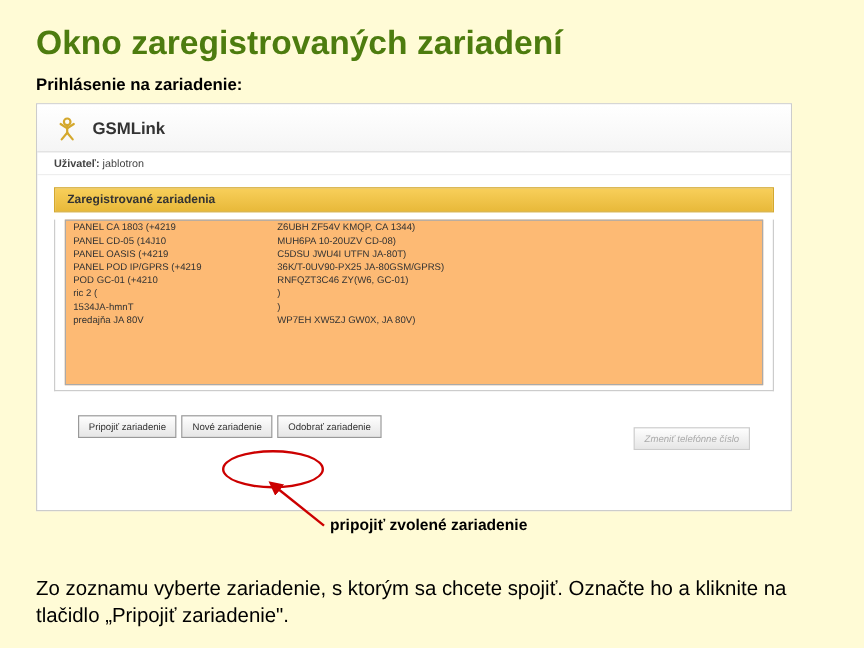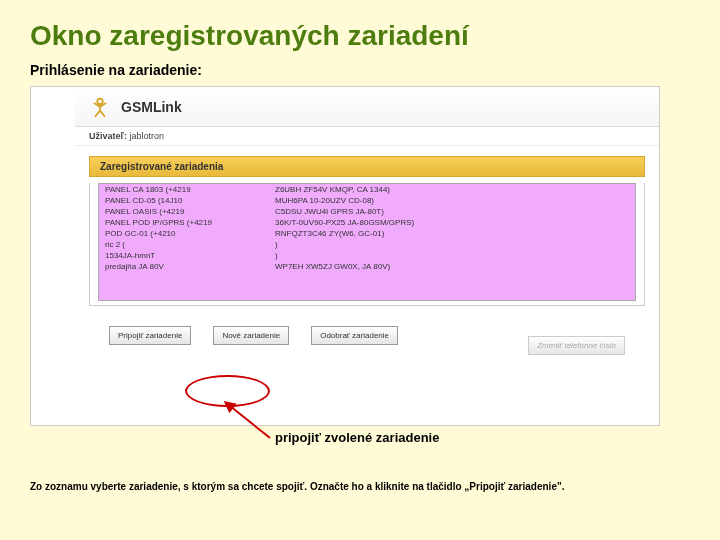--- a/index.html
+++ b/index.html
@@ -23,21 +23,20 @@
     color: #000;
     margin-bottom: 8px;
   }
   .app-window {
     background: #fff;
     border: 1px solid #ccc;
     width: 630px;
     height: 340px;
     position: relative;
     font-size: 9px;
-    padding-left: 44px;
   }
   .app-header {
     background: linear-gradient(#fff, #f5f5f5);
     height: 40px;
     border-bottom: 1px solid #ddd;
     display: flex;
     align-items: center;
     padding: 0 14px;
     gap: 10px;
   }
@@ -71,38 +70,38 @@
     border: 1px solid #d4a82d;
   }
   .list-area {
     border: 1px solid #ccc;
     border-top: none;
     background: #fff;
     padding: 0 8px 4px 8px;
   }
   .device-list {
     border: 1px solid #aaa;
-    background: #f0abfc;
+    background: #fdba74;
     margin-top: 6px;
-    height: 118px;
+    height: 138px;
     overflow: hidden;
   }
   .device-row {
     display: flex;
     font-size: 8px;
     padding: 1px 6px;
     color: #333;
     filter: blur(0.5px);
     white-space: nowrap;
   }
   .device-row .c1 { width: 170px; }
   .device-row .c2 { flex: 1; }
   .button-row {
     display: flex;
-    gap: 22px;
+    gap: 4px;
     padding: 10px 20px;
     align-items: center;
   }
   .btn {
     border: 1px solid #999;
     background: linear-gradient(#fefefe, #e6e6e6);
     color: #333;
     font-size: 8px;
     padding: 4px 8px;
     filter: blur(0.4px);
@@ -143,22 +142,22 @@
     top: 430px;
     font-size: 13px;
     font-weight: bold;
     color: #000;
   }
   .footer-text {
     position: absolute;
     left: 30px;
     top: 480px;
     width: 660px;
-    font-size: 10px;
-    font-weight: bold;
+    font-size: 17px;
+    font-weight: normal;
     line-height: 1.3;
   }
 </style>
 </head>
 <body>
 
 <div class="title">Okno zaregistrovaných zariadení</div>
 <div class="subtitle">Prihlásenie na zariadenie:</div>
 
 <div class="app-window">
@@ -188,21 +187,21 @@
           <div class="device-row">
             <span class="c1">PANEL CA 1803 (+4219</span>
             <span class="c2">Z6UBH ZF54V KMQP, CA 1344)</span>
           </div>
           <div class="device-row">
             <span class="c1">PANEL CD-05 (14J10</span>
             <span class="c2">MUH6PA 10-20UZV CD-08)</span>
           </div>
           <div class="device-row">
             <span class="c1">PANEL OASIS (+4219</span>
-            <span class="c2">C5DSU JWU4I GPRS JA-80T)</span>
+            <span class="c2">C5DSU JWU4I UTFN JA-80T)</span>
           </div>
           <div class="device-row">
             <span class="c1">PANEL POD IP/GPRS (+4219</span>
             <span class="c2">36K/T-0UV90-PX25 JA-80GSM/GPRS)</span>
           </div>
           <div class="device-row">
             <span class="c1">POD GC-01 (+4210</span>
             <span class="c2">RNFQZT3C46 ZY(W6, GC-01)</span>
           </div>
           <div class="device-row">

